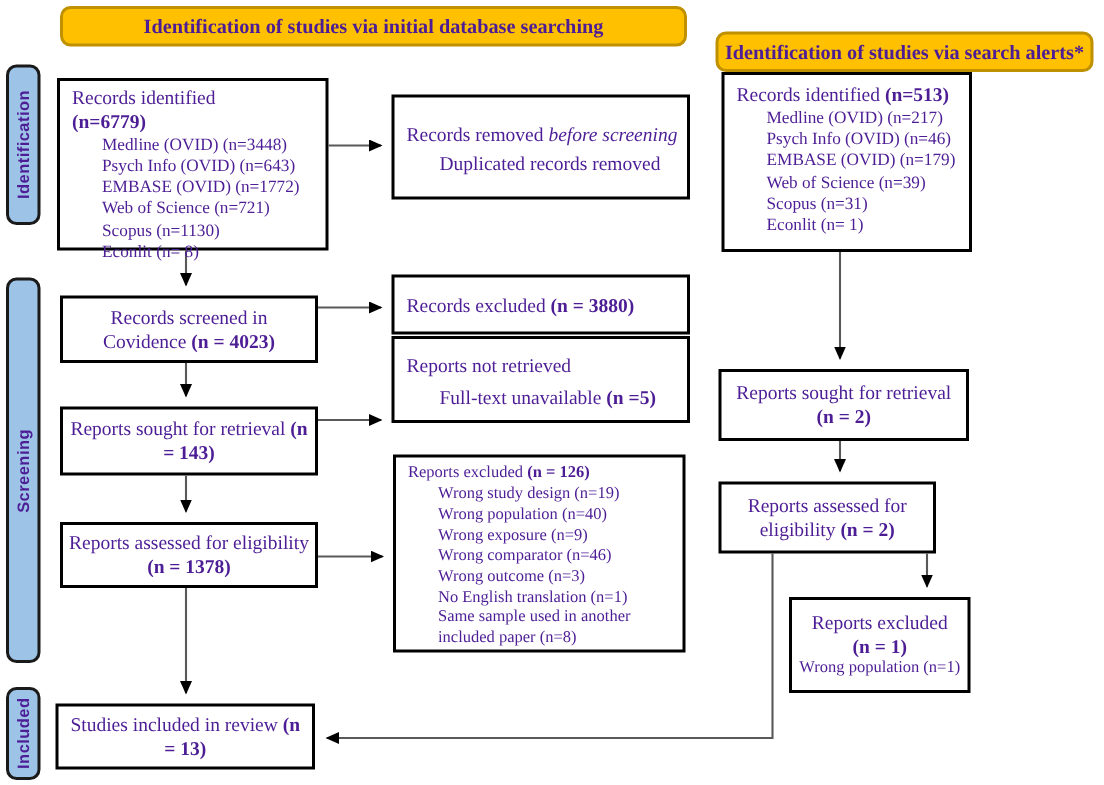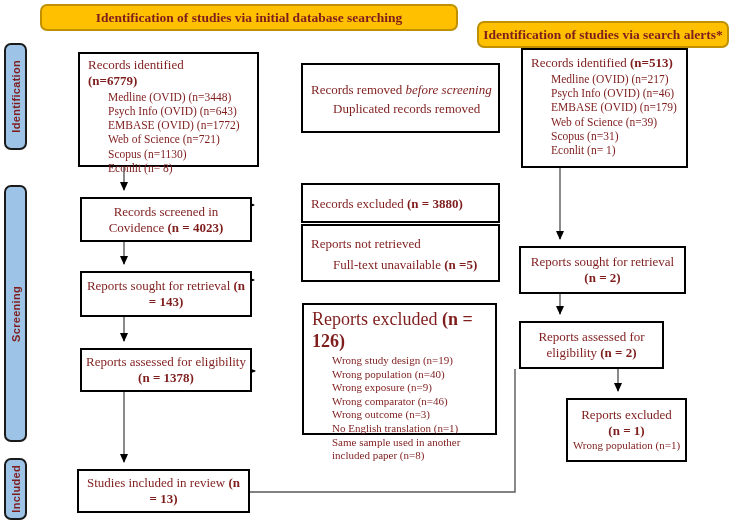--- a/index.html
+++ b/index.html
@@ -1,34 +1,34 @@
 <!DOCTYPE html>
 <html><head>
 <meta charset="utf-8">
 <style>
   html,body{margin:0;padding:0;background:#fff;}
   .stage{position:relative;width:736px;height:523px;background:#ffffff;overflow:hidden;
-         font-family:"Liberation Serif", serif;color:#7f1d1d;}
+         font-family:"Liberation Serif", serif;color:#4c1d95;}
   .hdr{position:absolute;background:#FFC000;border:2px solid #BF9000;border-radius:7px;
        display:flex;align-items:center;justify-content:center;text-align:center;
        font-weight:bold;font-size:13.5px;box-sizing:border-box;}
   .side{position:absolute;width:23px;background:#9DC3E6;border:2px solid #1a1a1a;border-radius:7px;
         display:flex;align-items:center;justify-content:center;box-sizing:border-box;}
   .side span{writing-mode:vertical-rl;transform:rotate(180deg);
         font-family:"Liberation Sans", sans-serif;font-weight:bold;font-size:11px;letter-spacing:0.3px;}
   .box{position:absolute;background:#fff;border:2px solid #000;box-sizing:border-box;
-       font-size:13px;line-height:1.22;margin-left:40px;}
+       font-size:13px;line-height:1.22;}
   .cbox{display:flex;flex-direction:column;align-items:center;justify-content:center;
         text-align:center;padding:2px 4px;}
   .lbox{padding:4px 6px 2px 8px;text-align:left;}
   .vcenter{display:flex;flex-direction:column;justify-content:center;}
   .items{padding-left:20px;font-size:11.5px;line-height:1.24;margin-top:1px;}
   .items.sm{font-size:11px;}
   .indent{padding-left:22px;margin-top:5px;}
-  .bigt{font-size:18px;}
+  .bigt{font-size:11px;}
   .smallt{font-size:11px;}
   b{font-weight:bold;}
   i{font-style:italic;}
   svg.arrows{position:absolute;left:0;top:0;}
 </style>
 </head>
 <body>
 
 <div class="stage">
 

